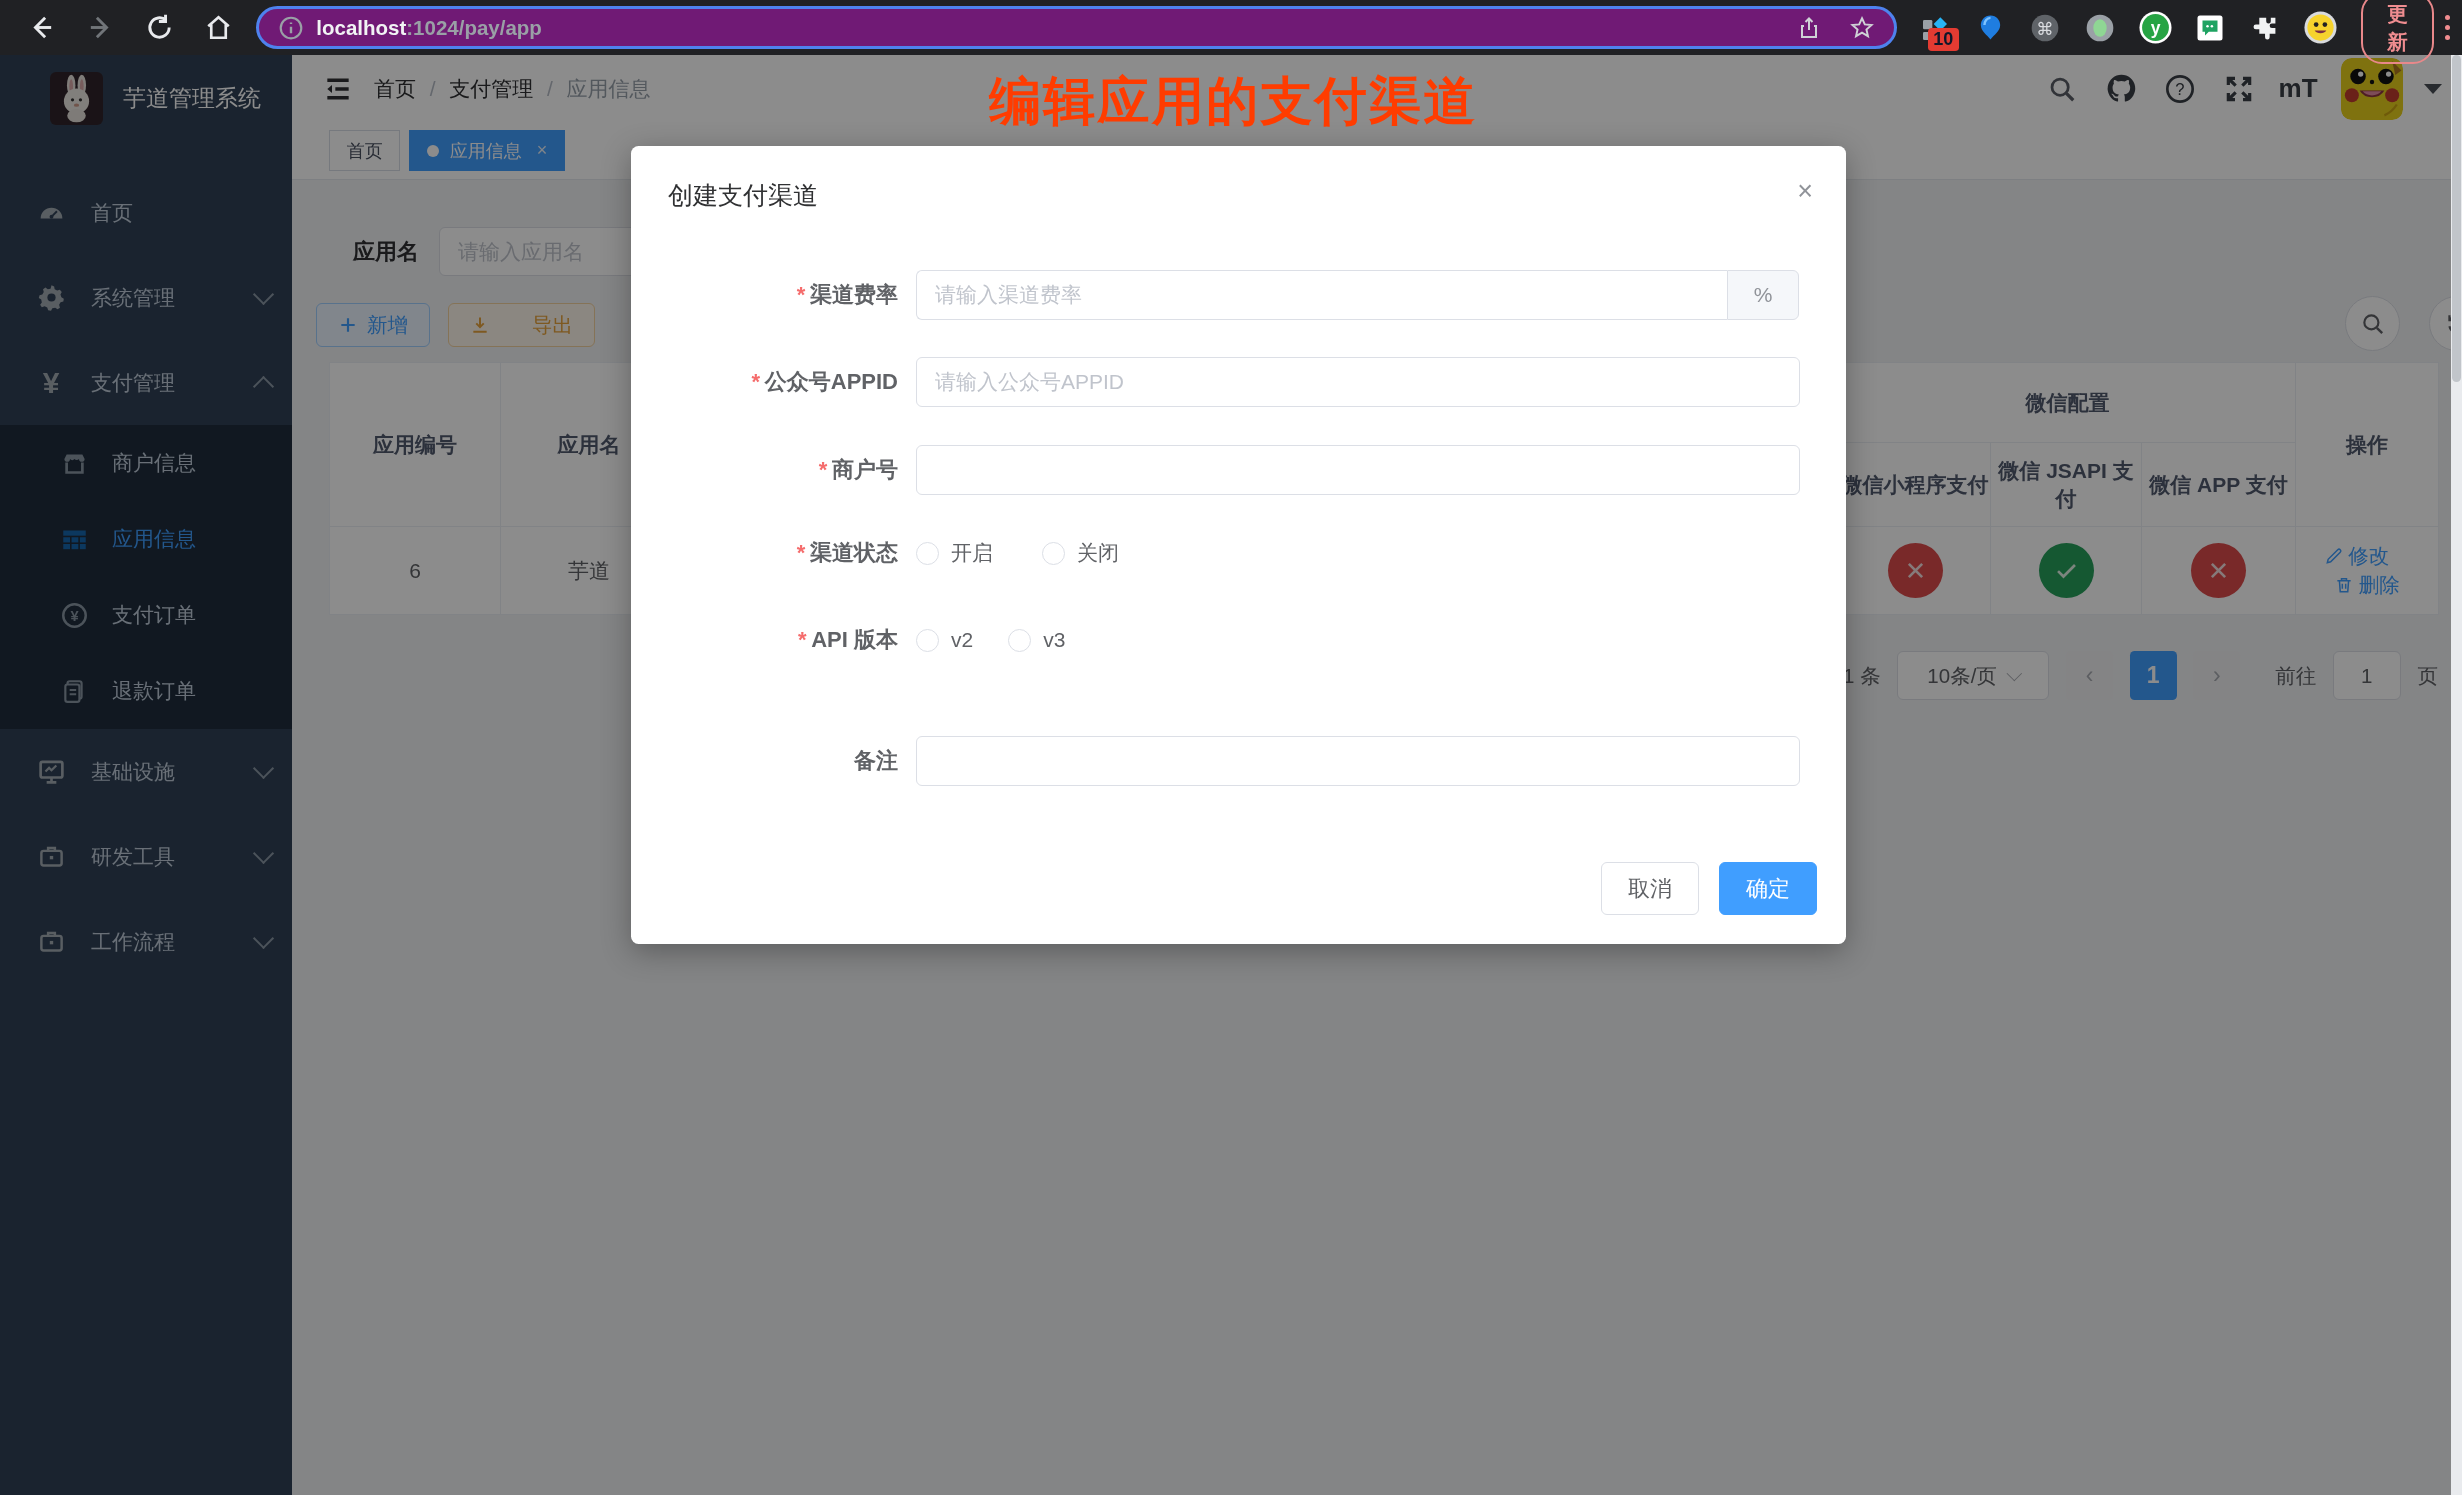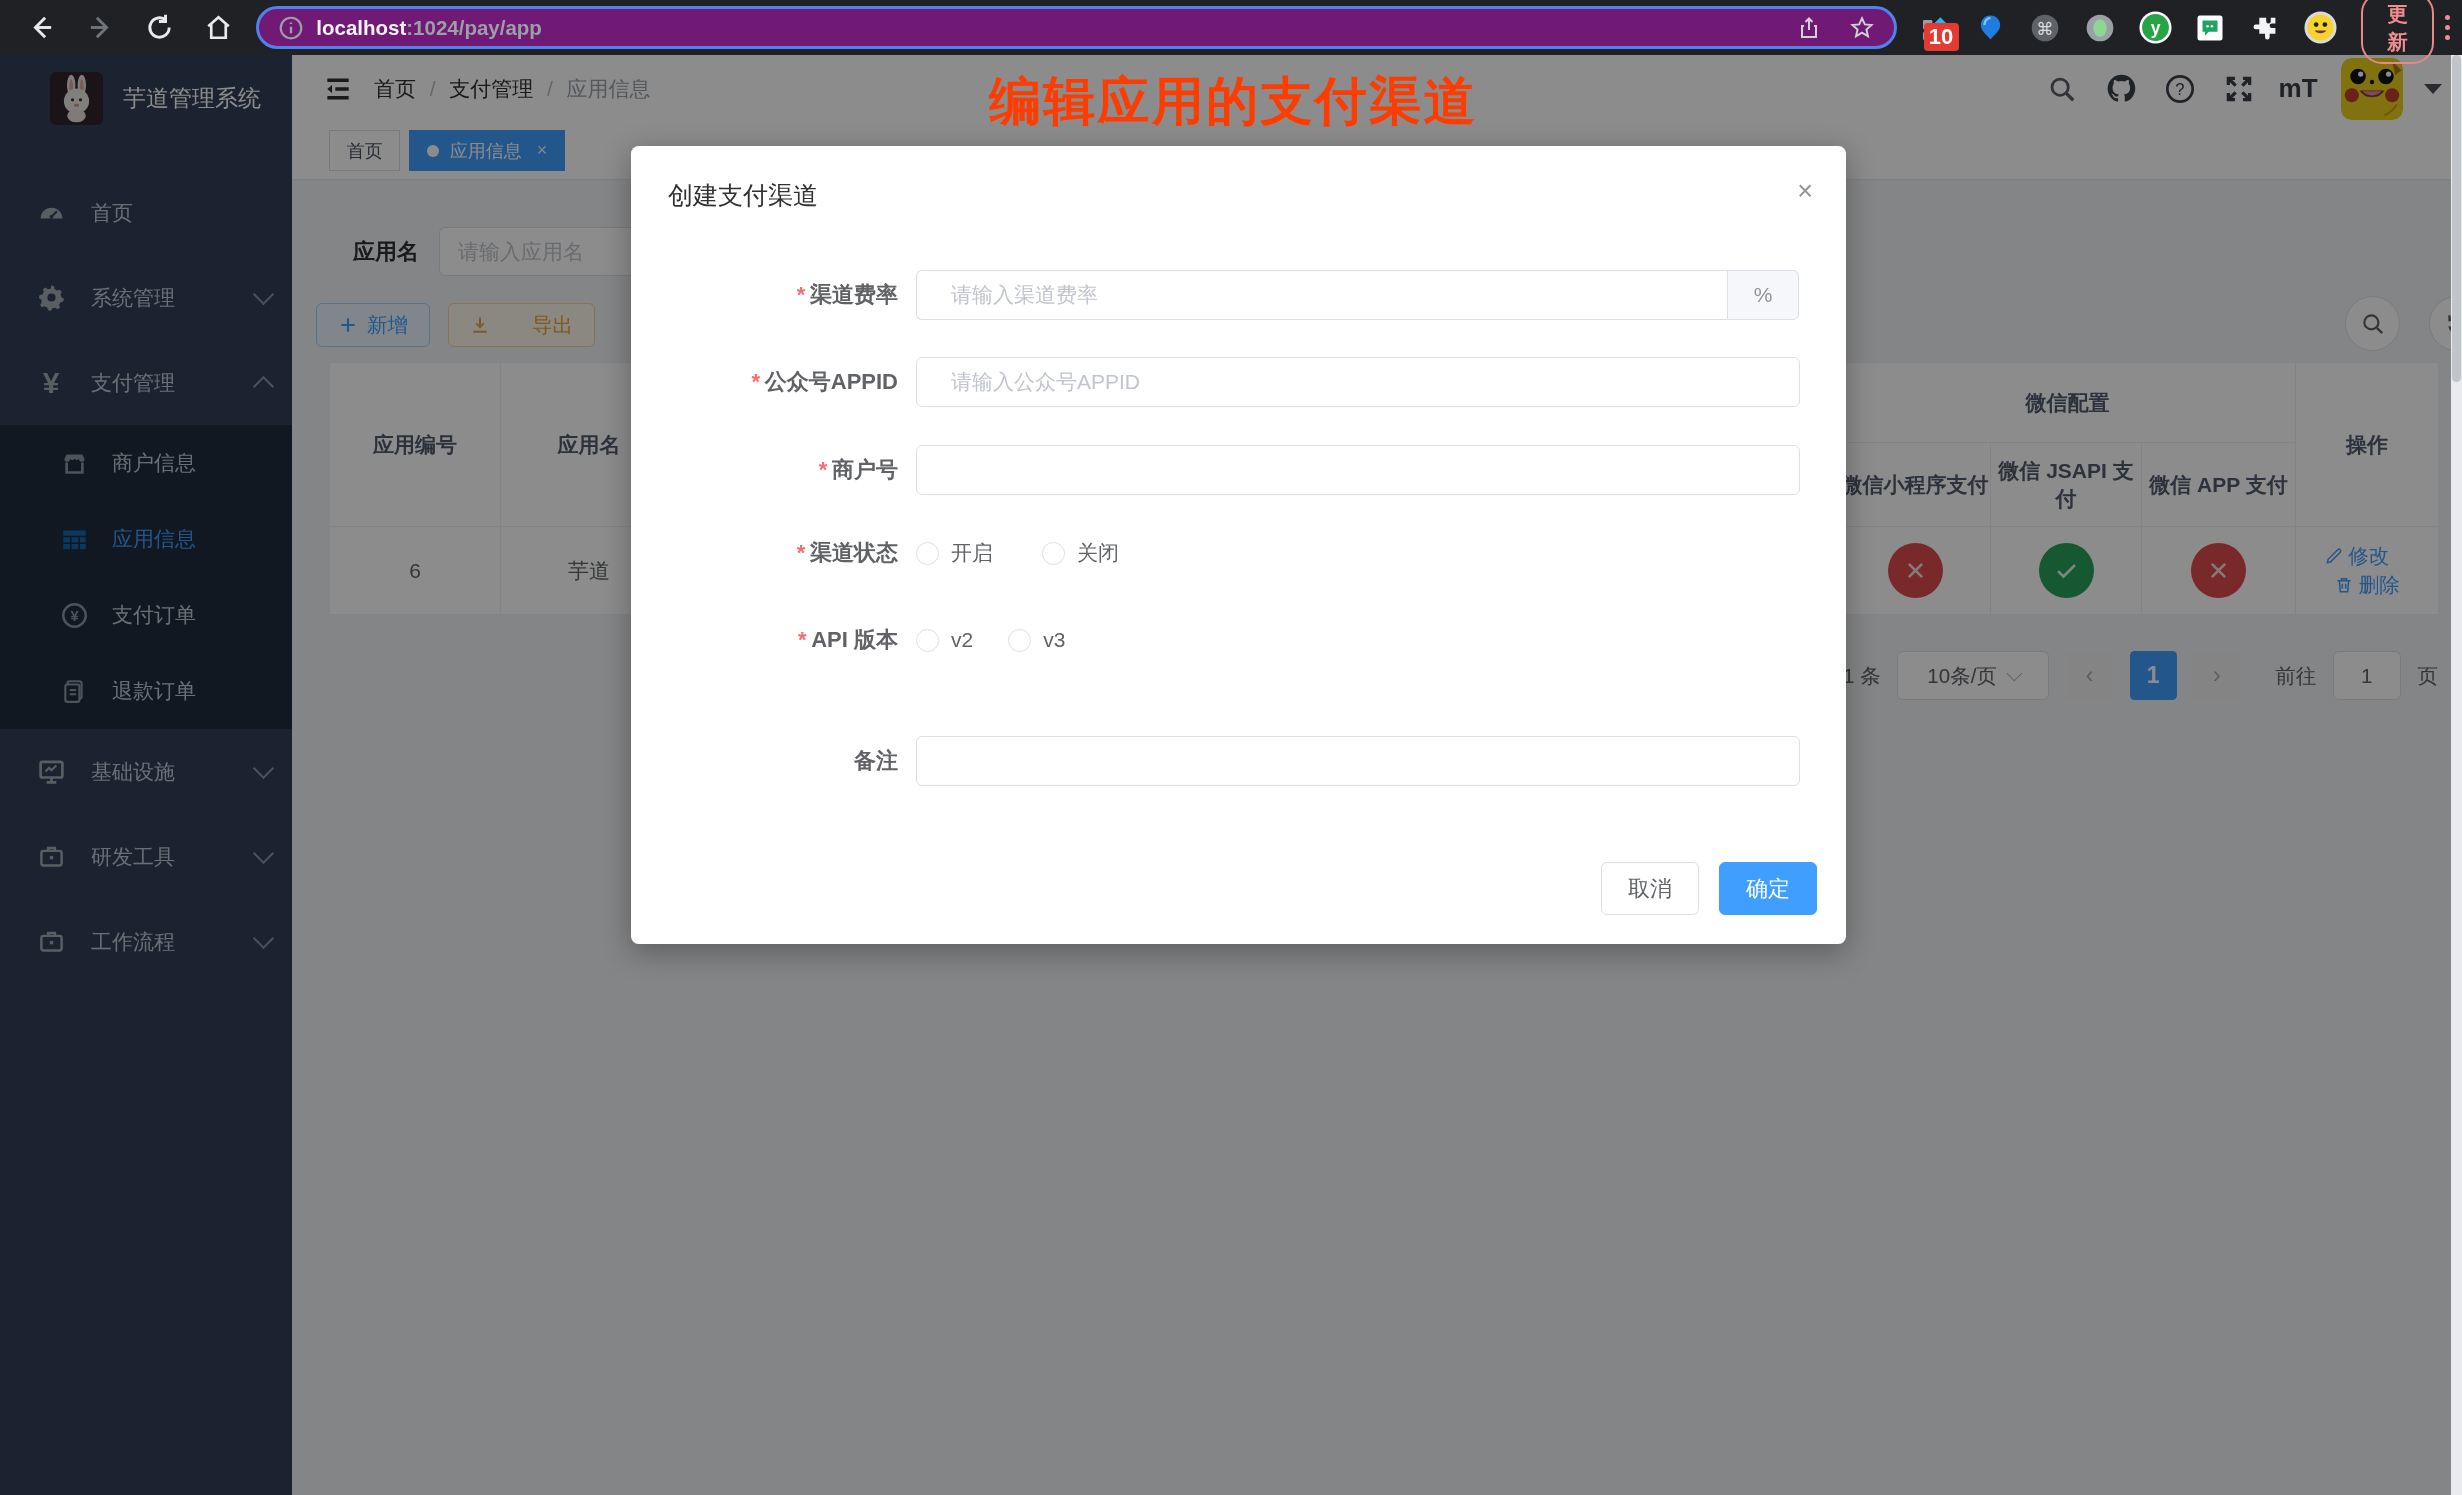--- a/index.html
+++ b/index.html
@@ -11,21 +11,21 @@
     display:flex; align-items:center; z-index:100; }
   .bnav { display:flex; align-items:center; gap:29px; padding:0 23px 0 26px; }
   .bicon { width:30px; height:30px; display:flex; align-items:center; justify-content:center; }
   .urlbar { width:1703px; height:43px; background:#701a75; border:3px solid #4e82ee; border-radius:23px;
     display:flex; align-items:center; padding:0 16.7px; color:#e8eaed; }
   .urlbar .host { font-size:20.5px; color:#f1f3f4; font-weight:bold; }
   .urlbar .rest { font-size:20.5px; color:#9aa0a6; font-weight:bold; }
   .urlbar .grow { flex:1; }
   .exts { display:flex; align-items:center; gap:20px; margin-left:21px; }
   .extic { position:relative; width:35px; height:35px; display:flex; align-items:center; justify-content:center; }
-  .badge { position:absolute; bottom:-6px; right:-6px; background:#e33b32; color:#ffffff; font-size:22px;
+  .badge { position:absolute; bottom:-6px; right:-6px; background:#e33b32; color:#0f172a; font-size:18px;
     padding:0.8px 5.3px; border-radius:3.8px; font-weight:bold; }
   .update-btn { margin-left:23px; border:2.3px solid #e8888a; color:#f08d90; font-size:20.5px; font-weight:bold;
     padding:6px 15px; border-radius:21px; background:transparent; }
   .kebab { color:#f08d90; font-size:23px; letter-spacing:0; margin:0 12px 0 10.6px; line-height:9px;
     display:flex; flex-direction:column; gap:4.6px; align-items:center;}
   .kebab i{width:5.3px;height:5.3px;border-radius:50%;background:#f08d90;display:block;}
 
   
   .app { position:absolute; top:55px; left:0; width:2462px; height:1440px; background:#f0f2f5; }
 
@@ -116,21 +116,21 @@
   .annotation { position:fixed; left:989px; top:67px; z-index:60; color:#ff3c00; font-size:52px; font-weight:800;
     letter-spacing:2.3px; }
 
   .modal { position:fixed; left:631px; top:146px; width:1215px; height:798px; background:#fff; border-radius:7.6px;
     z-index:50; box-shadow:0 7.6px 30px rgba(0,0,0,0.3); }
   .modal-title { position:absolute; left:37px; top:33px; font-size:25px; color:#303133; }
   .modal-close { position:absolute; right:33px; top:30px; font-size:27px; color:#909399; }
   .frow { position:absolute; left:0; display:flex; align-items:center; }
   .flabel { width:285px; text-align:right; font-size:22px; font-weight:bold; color:#606266; padding-right:18px; }
   .req { color:#f56c6c; margin-right:4.6px; font-weight:bold; }
-  .finput { width:884px; height:50px; border:0.8px solid #dcdfe6; border-radius:6px; font-size:21px; padding:0 34px;
+  .finput { width:884px; height:50px; border:0.8px solid #dcdfe6; border-radius:6px; font-size:21px; padding:0 18px;
     color:#0f766e; background:#fff; }
   .finput::placeholder { color:#c0c4cc; }
   .input-group { display:flex; width:884px; height:50px; }
   .input-group .finput { width:811px; border-radius:6px 0 0 6px; border-right:none; }
   .append { width:72px; background:#f5f7fa; border:0.8px solid #dcdfe6; border-radius:0 6px 6px 0;
     display:flex; align-items:center; justify-content:center; color:#909399; font-size:21px; }
   .radio { display:flex; align-items:center; gap:12px; margin-right:49px; font-size:21px; color:#606266; }
   .radio .rc { width:23px; height:23px; border:0.8px solid #dcdfe6; border-radius:50%; background:#fff; }
   .modal-footer { position:absolute; right:29px; top:716px; display:flex; gap:20px; }
   .mbtn { height:53px; padding:0 26px; border-radius:6px; font-size:22px; display:flex; align-items:center; }

